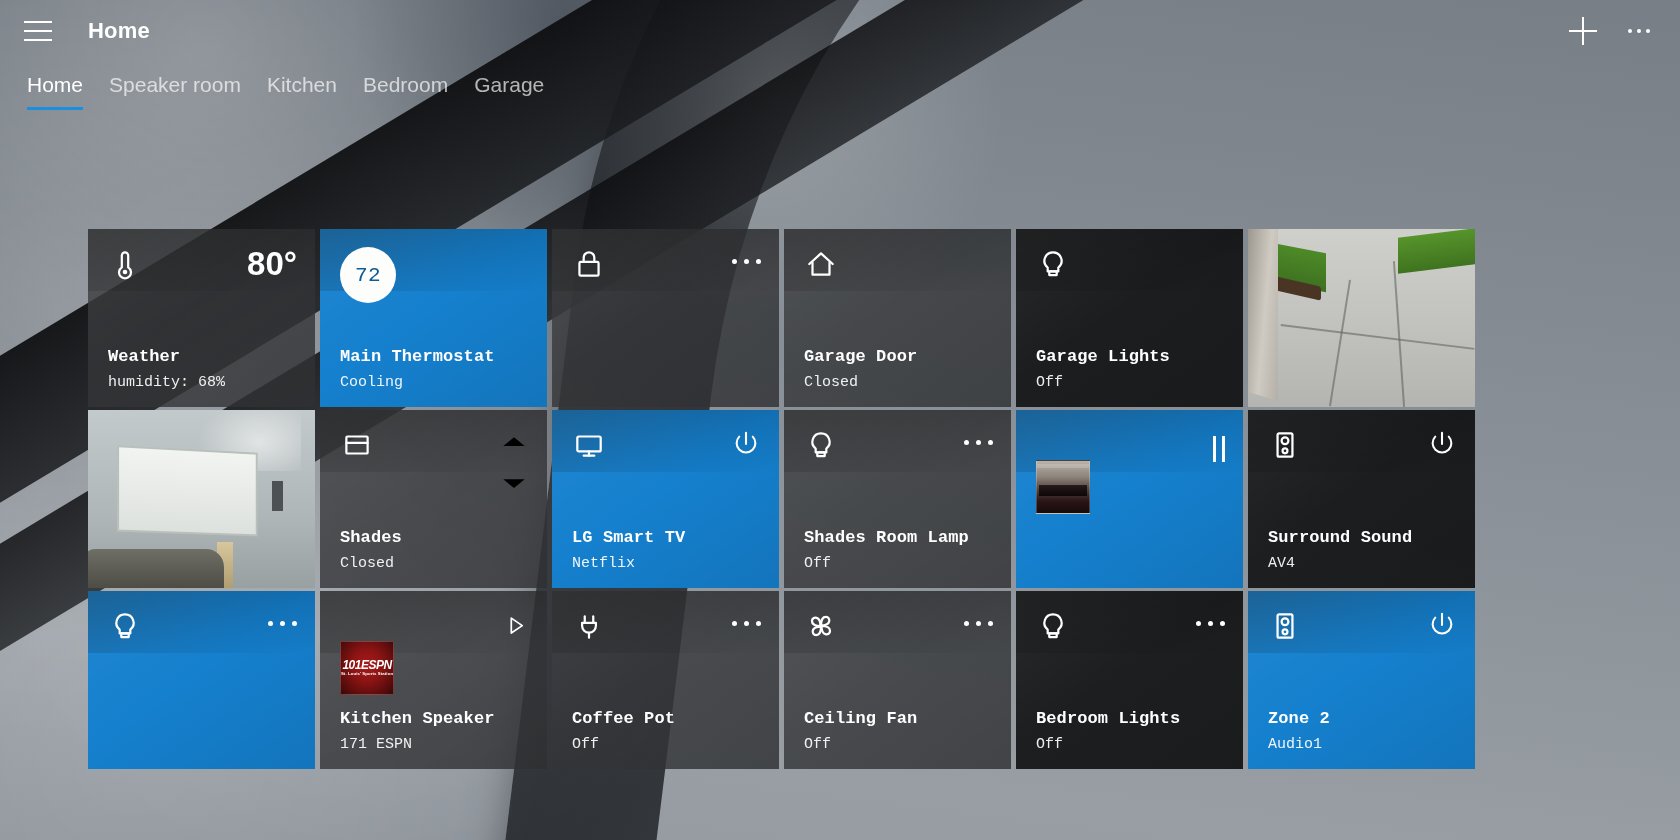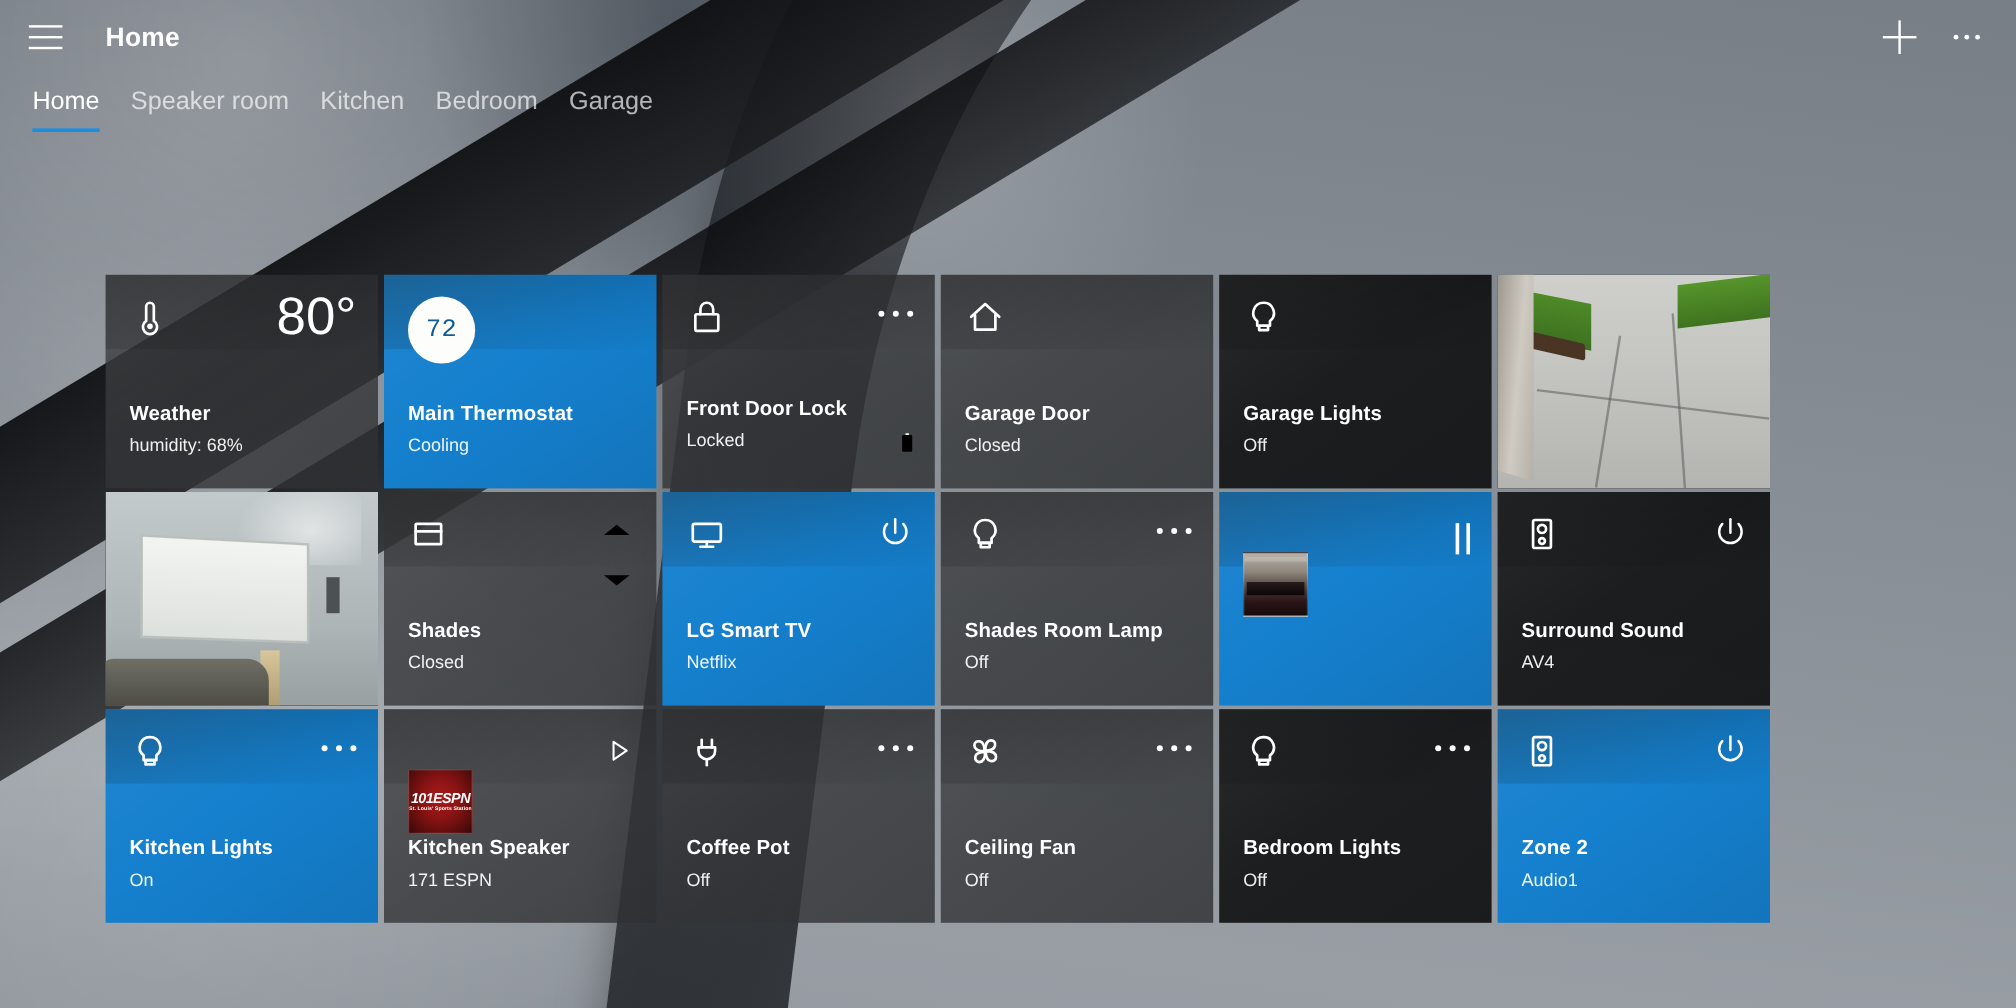--- a/index.html
+++ b/index.html
@@ -129,21 +129,21 @@
     position:absolute; left:0; right:0; top:0; height:62px;
     background: linear-gradient(165deg, rgba(0,0,0,.55) 0%, rgba(0,0,0,.18) 62%, rgba(0,0,0,0) 100%);
     pointer-events:none; opacity:.55;
   }
   .tile-head {
     position: absolute; top: 18px; left: 20px; right: 18px;
     display: flex; align-items: flex-start; justify-content: space-between;
     height: 44px;
   }
   .tile-foot {
-    position: absolute; left: 20px; right: 16px; bottom: 27px;
+    position: absolute; left: 20px; right: 16px; bottom: 16px; font-family: Liberation Mono, monospace;
   }
   .tile-title {
     font-size: 17px; font-weight: bold; color: #fff; letter-spacing:.1px;
     white-space: nowrap; overflow: hidden; text-overflow: ellipsis;
   }
   .tile-sub {
     margin-top: 8px; font-size: 15px; color: rgba(255,255,255,.92);
     white-space: nowrap; overflow: hidden; text-overflow: ellipsis;
     display:flex; align-items:flex-start; justify-content:space-between; gap:6px;
   }
@@ -309,21 +309,21 @@
       <div class="tile default">
         <div class="topband"></div>
         <div class="sheen"></div>
         <div class="tile-head">
           <div class="ico">
             <svg viewBox="0 0 32 32" stroke-linecap="round" stroke-linejoin="round">
               <path d="M16 5a3 3 0 0 1 3 3v11.2a5.6 5.6 0 1 1-6 0V8a3 3 0 0 1 3-3z"></path>
               <circle cx="16" cy="23.5" r="2.2" fill="#fff" stroke="none"></circle>
             </svg>
           </div>
-          <div style="font-size:44px;line-height:34px;font-weight:400;">80°</div>
+          <div style="font-size:33px;line-height:34px;font-weight:700;">80°</div>
         </div>
         <div class="tile-foot">
           <div class="tile-title">Weather</div>
           <div class="tile-sub">
             <span class="txt">humidity: 68%</span>
           </div>
         </div>
       </div>
       <div class="tile accent">
         <div class="topband"></div>
@@ -347,30 +347,20 @@
           <div class="ico">
             <svg viewBox="0 0 32 32" stroke-linecap="round" stroke-linejoin="round">
               <rect x="7" y="14" width="18" height="13" rx="1.2"></rect>
               <path d="M11 14v-4a5 5 0 0 1 10 0v4"></path>
             </svg>
           </div>
           <div class="dots3">
             <i></i>
             <i></i>
             <i></i>
-          </div>
-        </div>
-        <div class="tile-foot">
-          <div class="tile-title">Front Door Lock</div>
-          <div class="tile-sub">
-            <span class="txt">Locked</span>
-            <div class="batt"><svg viewBox="0 0 20 28" stroke-linecap="round" stroke-linejoin="round">
-                <rect x="4" y="5" width="12" height="20" rx="1.4"></rect>
-                <path d="M8 3h4v2H8z" fill="#fff" stroke="none"></path>
-              </svg></div>
           </div>
         </div>
       </div>
       <div class="tile default">
         <div class="topband"></div>
         <div class="sheen"></div>
         <div class="tile-head">
           <div class="ico">
             <svg viewBox="0 0 32 32" stroke-linecap="round" stroke-linejoin="round">
               <path d="M5 16L16 6l11 10"></path>
@@ -542,26 +532,20 @@
               <path d="M16 5a8 8 0 0 1 5 14.3V23H11v-3.7A8 8 0 0 1 16 5z"></path>
               <path d="M12.5 23h7v3.4h-7z"></path>
             </svg>
           </div>
           <div class="dots3">
             <i></i>
             <i></i>
             <i></i>
           </div>
         </div>
-        <div class="tile-foot">
-          <div class="tile-title">Kitchen Lights</div>
-          <div class="tile-sub">
-            <span class="txt">On</span>
-          </div>
-        </div>
       </div>
       <div class="tile default">
         <div class="topband"></div>
         <div class="sheen"></div>
         <div class="tile-head">
           <div class="art espn">
             <div class="espn-logo"><span>101ESPN</span><div class="espn-sub">St. Louis' Sports Station</div></div>
           </div>
           <div class="ico play">
             <svg viewBox="0 0 28 28" stroke-linecap="round" stroke-linejoin="round">

